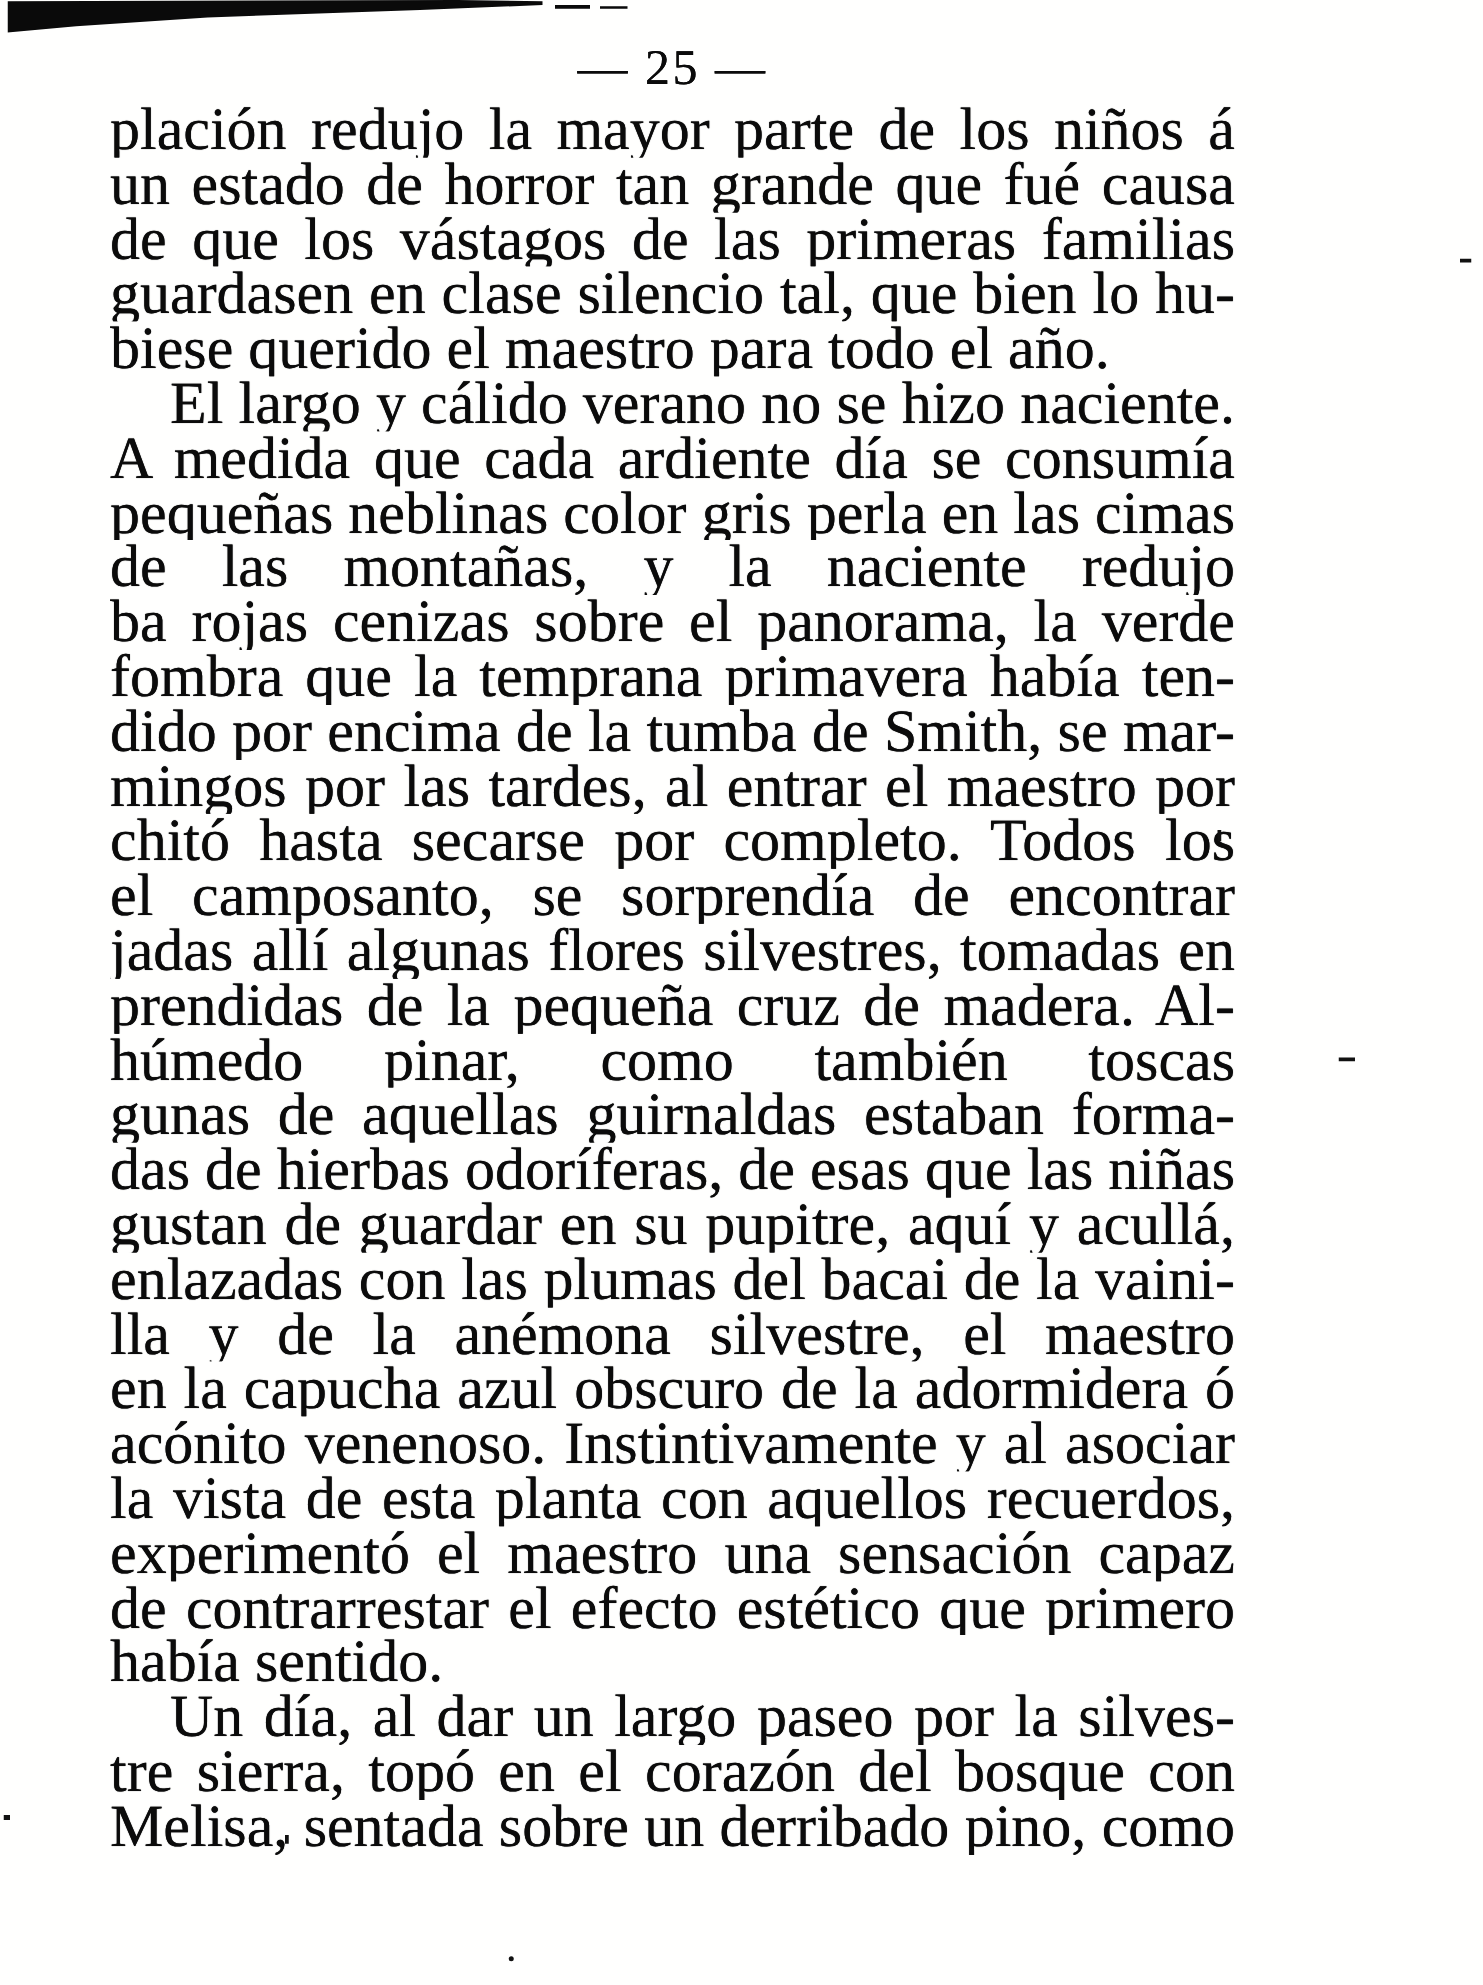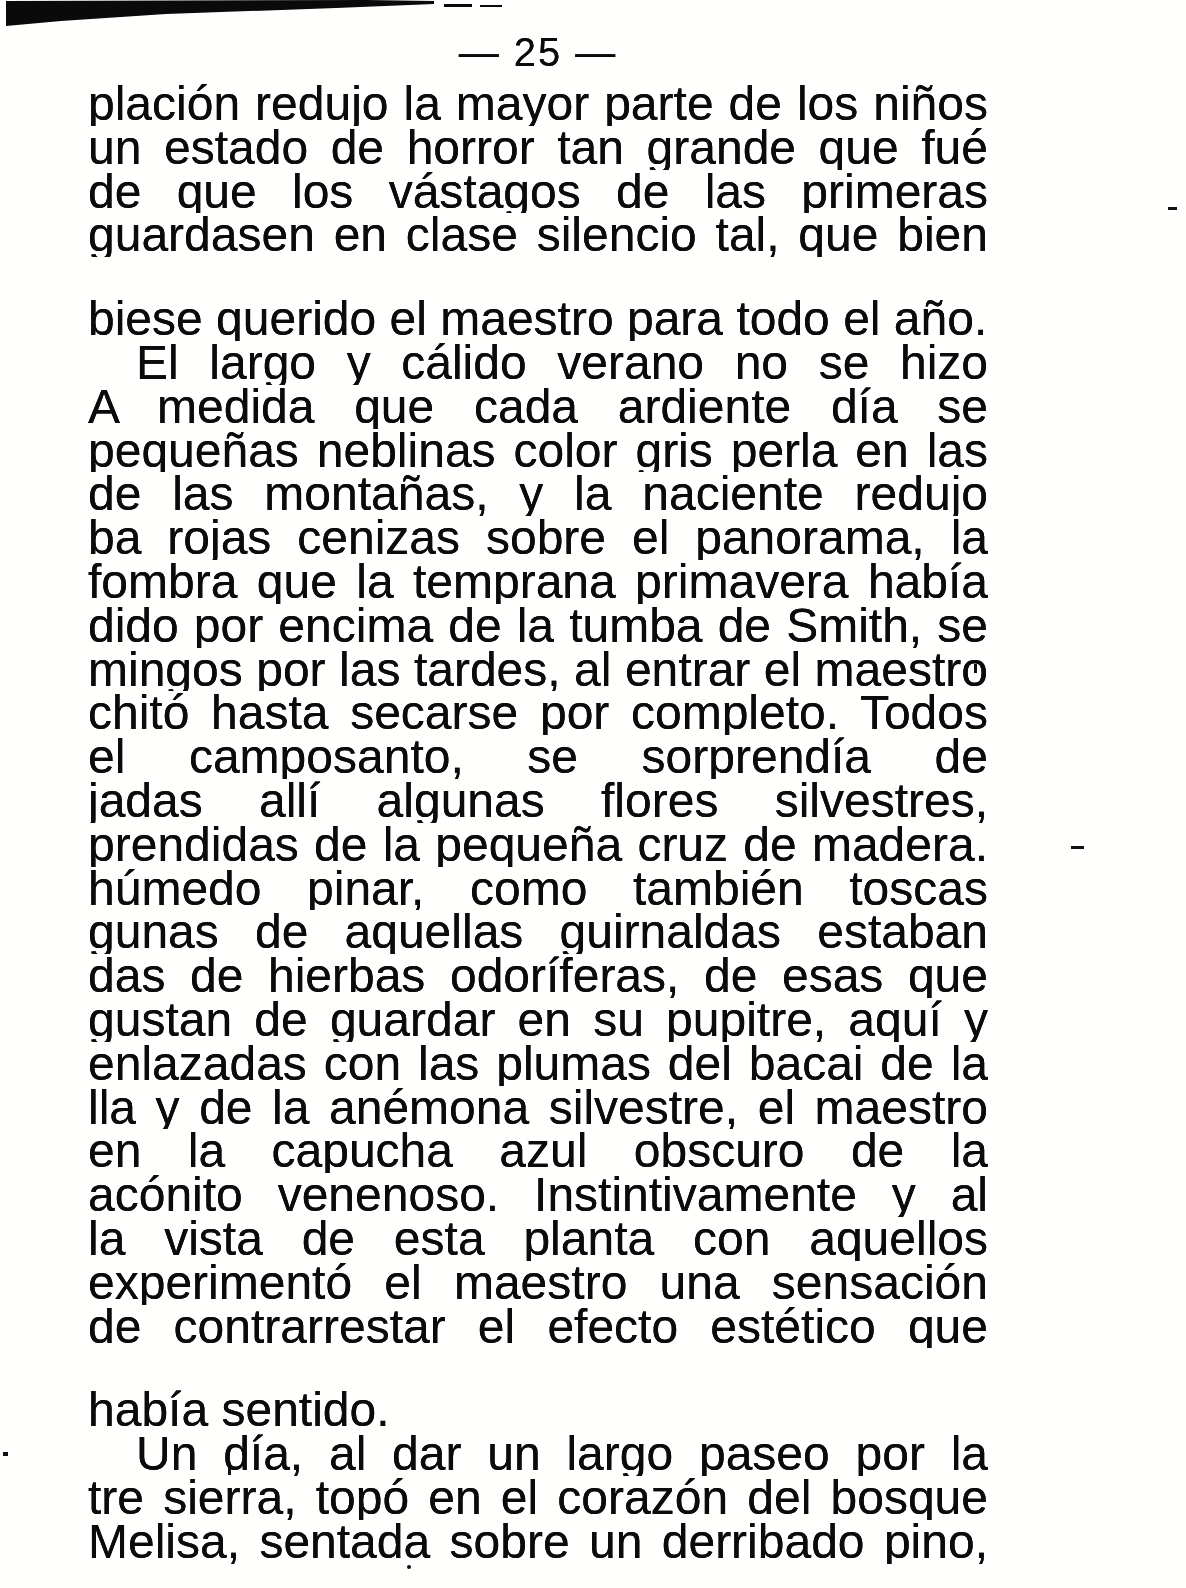--- a/index.html
+++ b/index.html
@@ -6,21 +6,21 @@
     margin: 0;
     padding: 0;
     background: #ffffff;
   }
   .page {
     position: relative;
     width: 1186px;
     height: 1588px;
     background: #fffffe;
     overflow: hidden;
-    font-family: Liberation Sans, sans-serif;
+    font-family: Liberation Serif, serif;
     color: #0b0b0b;
   }
   
   .smudge {
     position: absolute;
     left: 6px;
     top: 0;
     width: 520px;
     height: 30px;
   }
@@ -45,21 +45,20 @@
     line-height: 43.8px;
     height: 43.8px;
     text-align: justify;
     text-align-last: justify;
     white-space: normal;
     text-shadow: 0 0 0.6px #000;
     overflow: hidden;
   }
   .line.para-end {
     text-align-last: left;
-    margin-top: 40px;
   }
   .line.indent {
     text-indent: 48px;
   }
   .speck {
     position: absolute;
     background: #111;
   }
 </style>
 </head>

